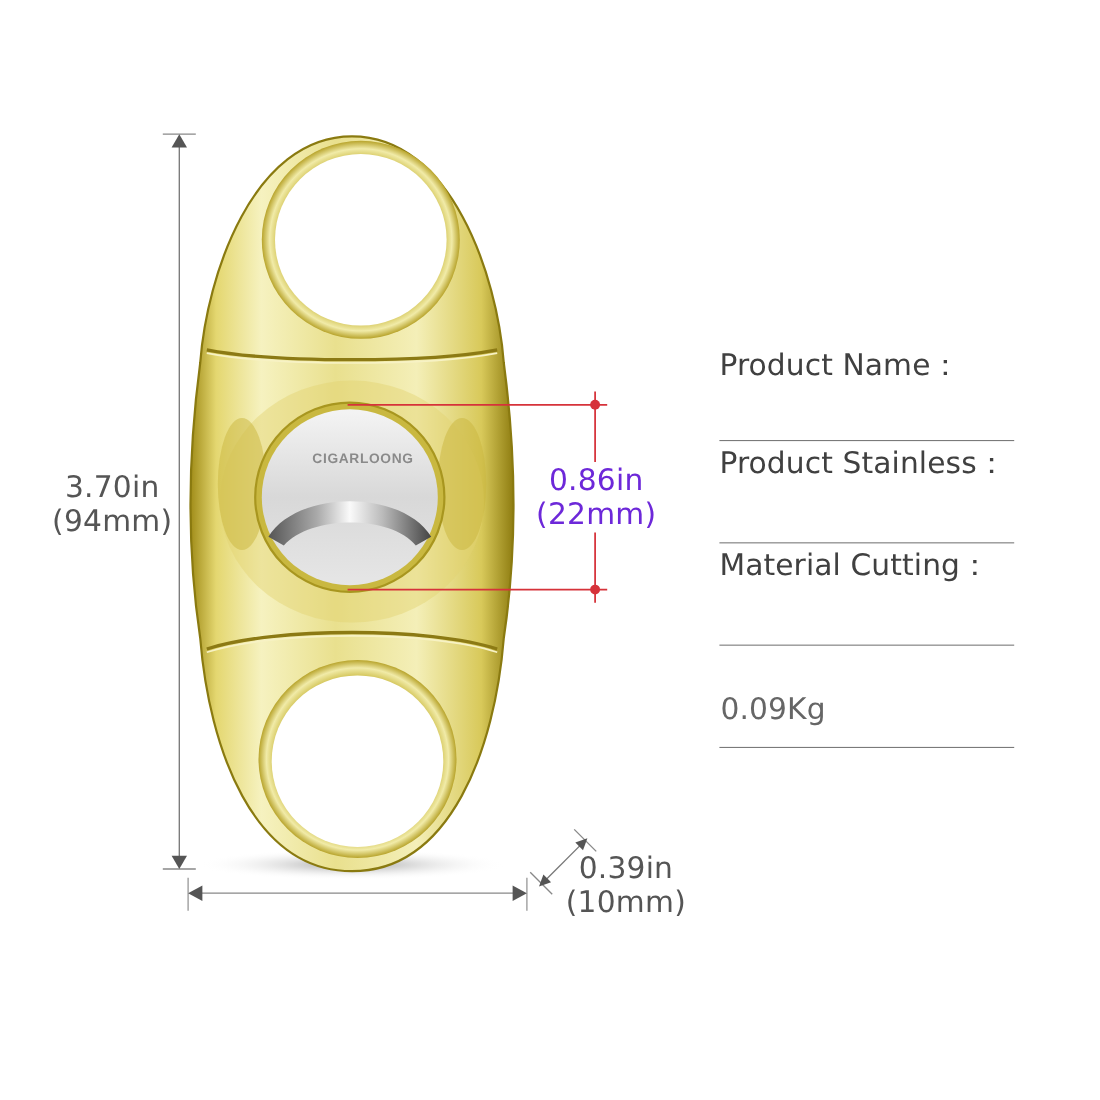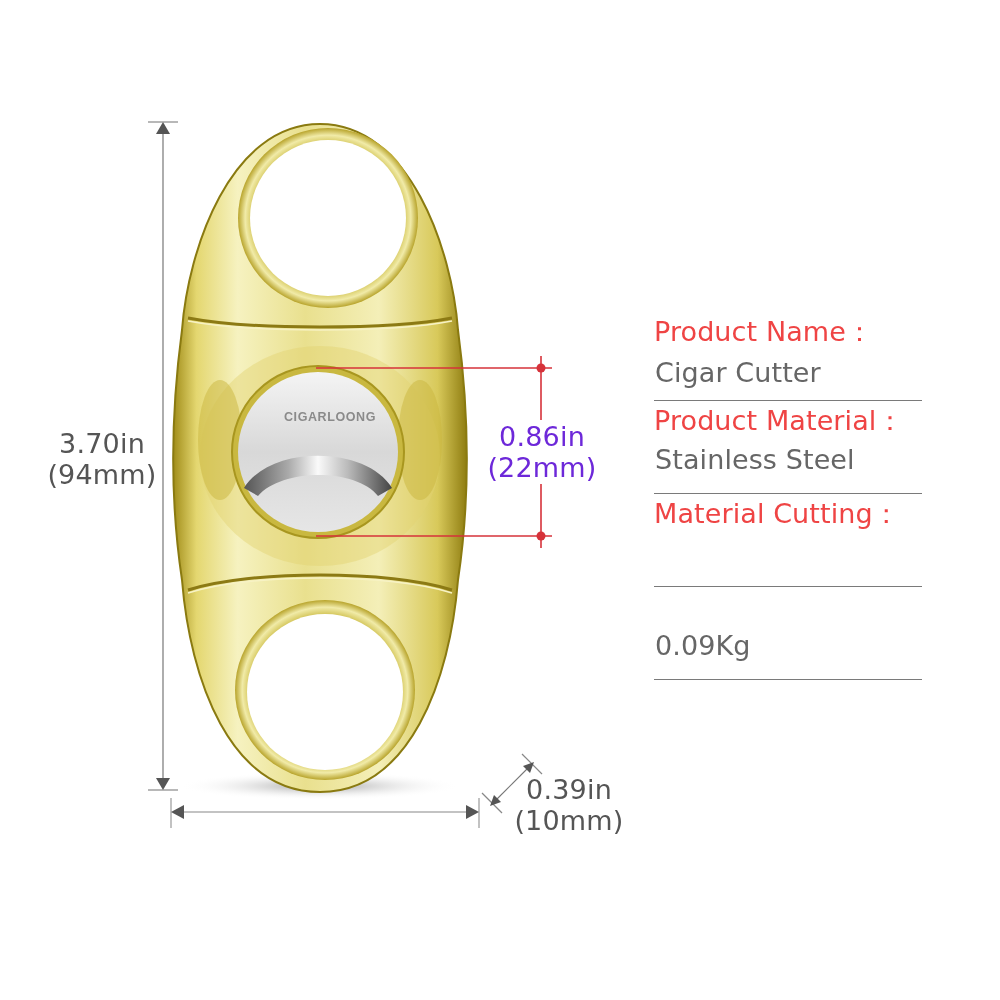--- a/index.html
+++ b/index.html
@@ -3,21 +3,21 @@
 <meta charset="utf-8">
 <style>
   html, body { margin: 0; padding: 0; background: #ffffff; }
   body { width: 1000px; height: 1000px; position: relative; overflow: hidden;
          font-family: "DejaVu Sans", "Liberation Sans", sans-serif; }
   #product-svg { position: absolute; left: 0; top: 0; }
   .dim-label { position: absolute; text-align: center; color: #555555; font-size: 27px; line-height: 31px; letter-spacing: 0.2px; }
   .dim-label.red { color: #6d28d9; }
   .spec-panel { position: absolute; left: 654px; top: 314px; width: 268px; }
   .spec-item { position: relative; height: 92px; border-bottom: 1.5px solid #7a7a7a; }
-  .spec-key { position: absolute; left: 0; top: 2px; font-size: 27px; color: #ef4444; white-space: nowrap; letter-spacing: 0.1px; }
+  .spec-key { position: absolute; left: 0; top: 2px; font-size: 27px; color: #404040; white-space: nowrap; letter-spacing: 0.1px; }
   .spec-val { position: absolute; left: 1px; top: 43px; font-size: 27px; color: #666666; white-space: nowrap; letter-spacing: 0.1px; }
   .spec-item:first-child .spec-key { top: 0px; }
   .spec-item:first-child { height: 86px; }
 </style>
 </head>
 <body>
 
 <svg id="product-svg" width="1000" height="1000" viewBox="0 0 1000 1000">
   <defs>
     <linearGradient id="goldH" x1="0" y1="0" x2="1" y2="0">
@@ -141,25 +141,23 @@
 </div>
 
 <div class="dim-label" style="left:508px; top:774px; width:122px;">
   <div>0.39in</div>
   <div>(10mm)</div>
 </div>
 
 <div class="spec-panel">
   <div class="spec-item">
     <span class="spec-key">Product Name：</span>
-    <span class="spec-val">Cigar Cutter</span>
   </div>
   <div class="spec-item">
-    <span class="spec-key">Product Material：</span>
-    <span class="spec-val">Stainless Steel</span>
+    <span class="spec-key">Product Stainless：</span>
   </div>
   <div class="spec-item">
     <span class="spec-key">Material Cutting：</span>
   </div>
   <div class="spec-item">
     <span class="spec-val">0.09Kg</span>
   </div>
 </div>
 
 </body></html>

